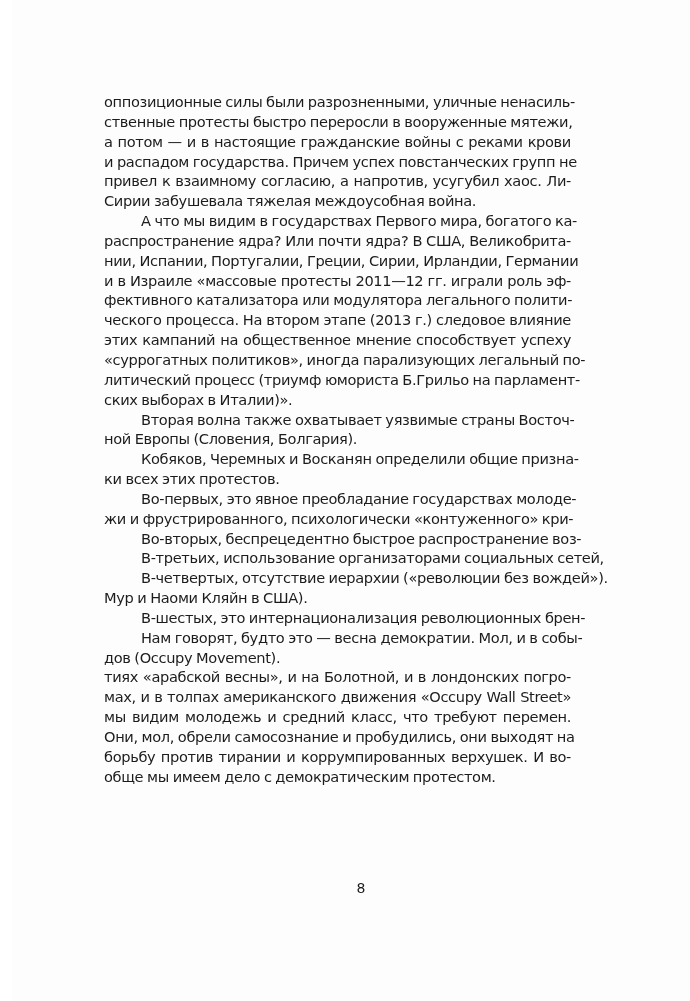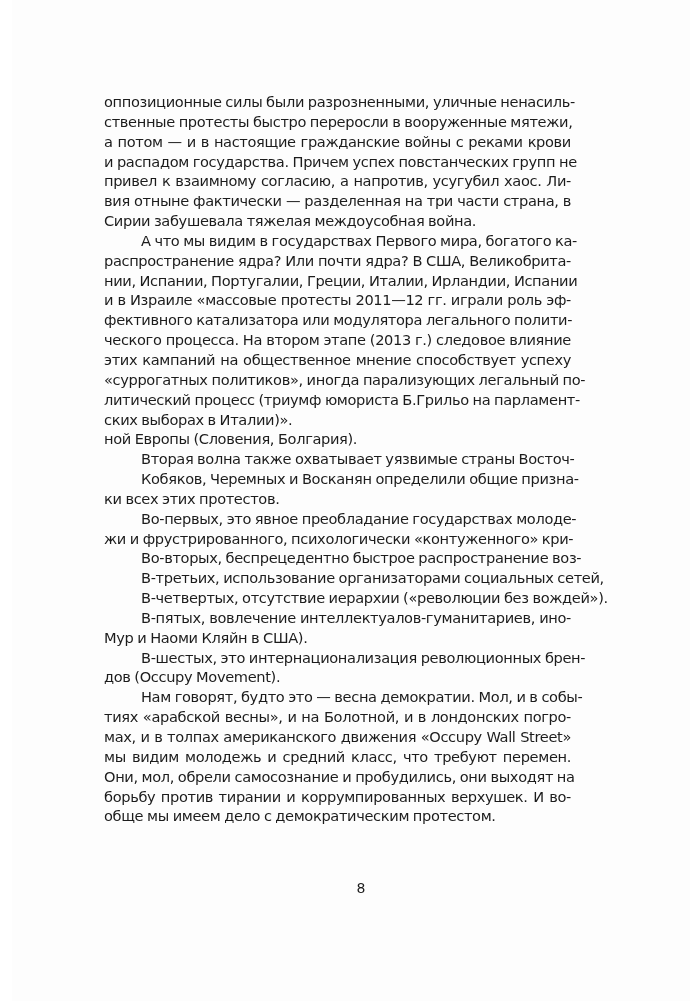--- a/index.html
+++ b/index.html
@@ -62,46 +62,44 @@
 </head>
 <body>
 
 <div class="page">
   <div class="text-block" id="text-block">
       <span class="line">оппозиционные силы были разрозненными, уличные ненасиль-</span>
       <span class="line">ственные протесты быстро переросли в вооруженные мятежи,</span>
       <span class="line">а потом — и в настоящие гражданские войны с реками крови</span>
       <span class="line">и распадом государства. Причем успех повстанческих групп не</span>
       <span class="line">привел к взаимному согласию, а напротив, усугубил хаос. Ли-</span>
-      <span class="line">вия отныне фактически — разделенная на три части страна, в</span>
       <span class="line last">Сирии забушевала тяжелая междоусобная война.</span>
       <span class="line indent">А что мы видим в государствах Первого мира, богатого ка-</span>
       <span class="line">распространение ядра? Или почти ядра? В США, Великобрита-</span>
-      <span class="line">нии, Испании, Португалии, Греции, Италии, Ирландии, Испании</span>
+      <span class="line">нии, Испании, Португалии, Греции, Сирии, Ирландии, Германии</span>
       <span class="line">и в Израиле «массовые протесты 2011—12 гг. играли роль эф-</span>
       <span class="line">фективного катализатора или модулятора легального полити-</span>
       <span class="line">ческого процесса. На втором этапе (2013 г.) следовое влияние</span>
       <span class="line">этих кампаний на общественное мнение способствует успеху</span>
       <span class="line">«суррогатных политиков», иногда парализующих легальный по-</span>
       <span class="line">литический процесс (триумф юмориста Б.Грильо на парламент-</span>
       <span class="line last">ских выборах в Италии)».</span>
+      <span class="line indent">Вторая волна также охватывает уязвимые страны Восточ-</span>
       <span class="line last">ной Европы (Словения, Болгария).</span>
-      <span class="line indent">Вторая волна также охватывает уязвимые страны Восточ-</span>
       <span class="line indent">Кобяков, Черемных и Восканян определили общие призна-</span>
       <span class="line last">ки всех этих протестов.</span>
       <span class="line indent">Во-первых, это явное преобладание государствах молоде-</span>
       <span class="line">жи и фрустрированного, психологически «контуженного» кри-</span>
       <span class="line indent">Во-вторых, беспрецедентно быстрое распространение воз-</span>
       <span class="line indent last">В-третьих, использование организаторами социальных сетей,</span>
       <span class="line indent last">В-четвертых, отсутствие иерархии («революции без вождей»).</span>
-      <span class="line indent">В-пятых, вовлечение интеллектуалов-гуманитариев, ино-</span>
       <span class="line last">Мур и Наоми Кляйн в США).</span>
       <span class="line indent">В-шестых, это интернационализация революционных брен-</span>
+      <span class="line indent">Нам говорят, будто это — весна демократии. Мол, и в собы-</span>
       <span class="line last">дов (Occupy Movement).</span>
-      <span class="line indent">Нам говорят, будто это — весна демократии. Мол, и в собы-</span>
       <span class="line">тиях «арабской весны», и на Болотной, и в лондонских погро-</span>
       <span class="line">мах, и в толпах американского движения «Occupy Wall Street»</span>
       <span class="line">мы видим молодежь и средний класс, что требуют перемен.</span>
       <span class="line">Они, мол, обрели самосознание и пробудились, они выходят на</span>
       <span class="line">борьбу против тирании и коррумпированных верхушек. И во-</span>
       <span class="line last">обще мы имеем дело с демократическим протестом.</span>
     </div>
   <div class="page-number">8</div>
 </div>
 

